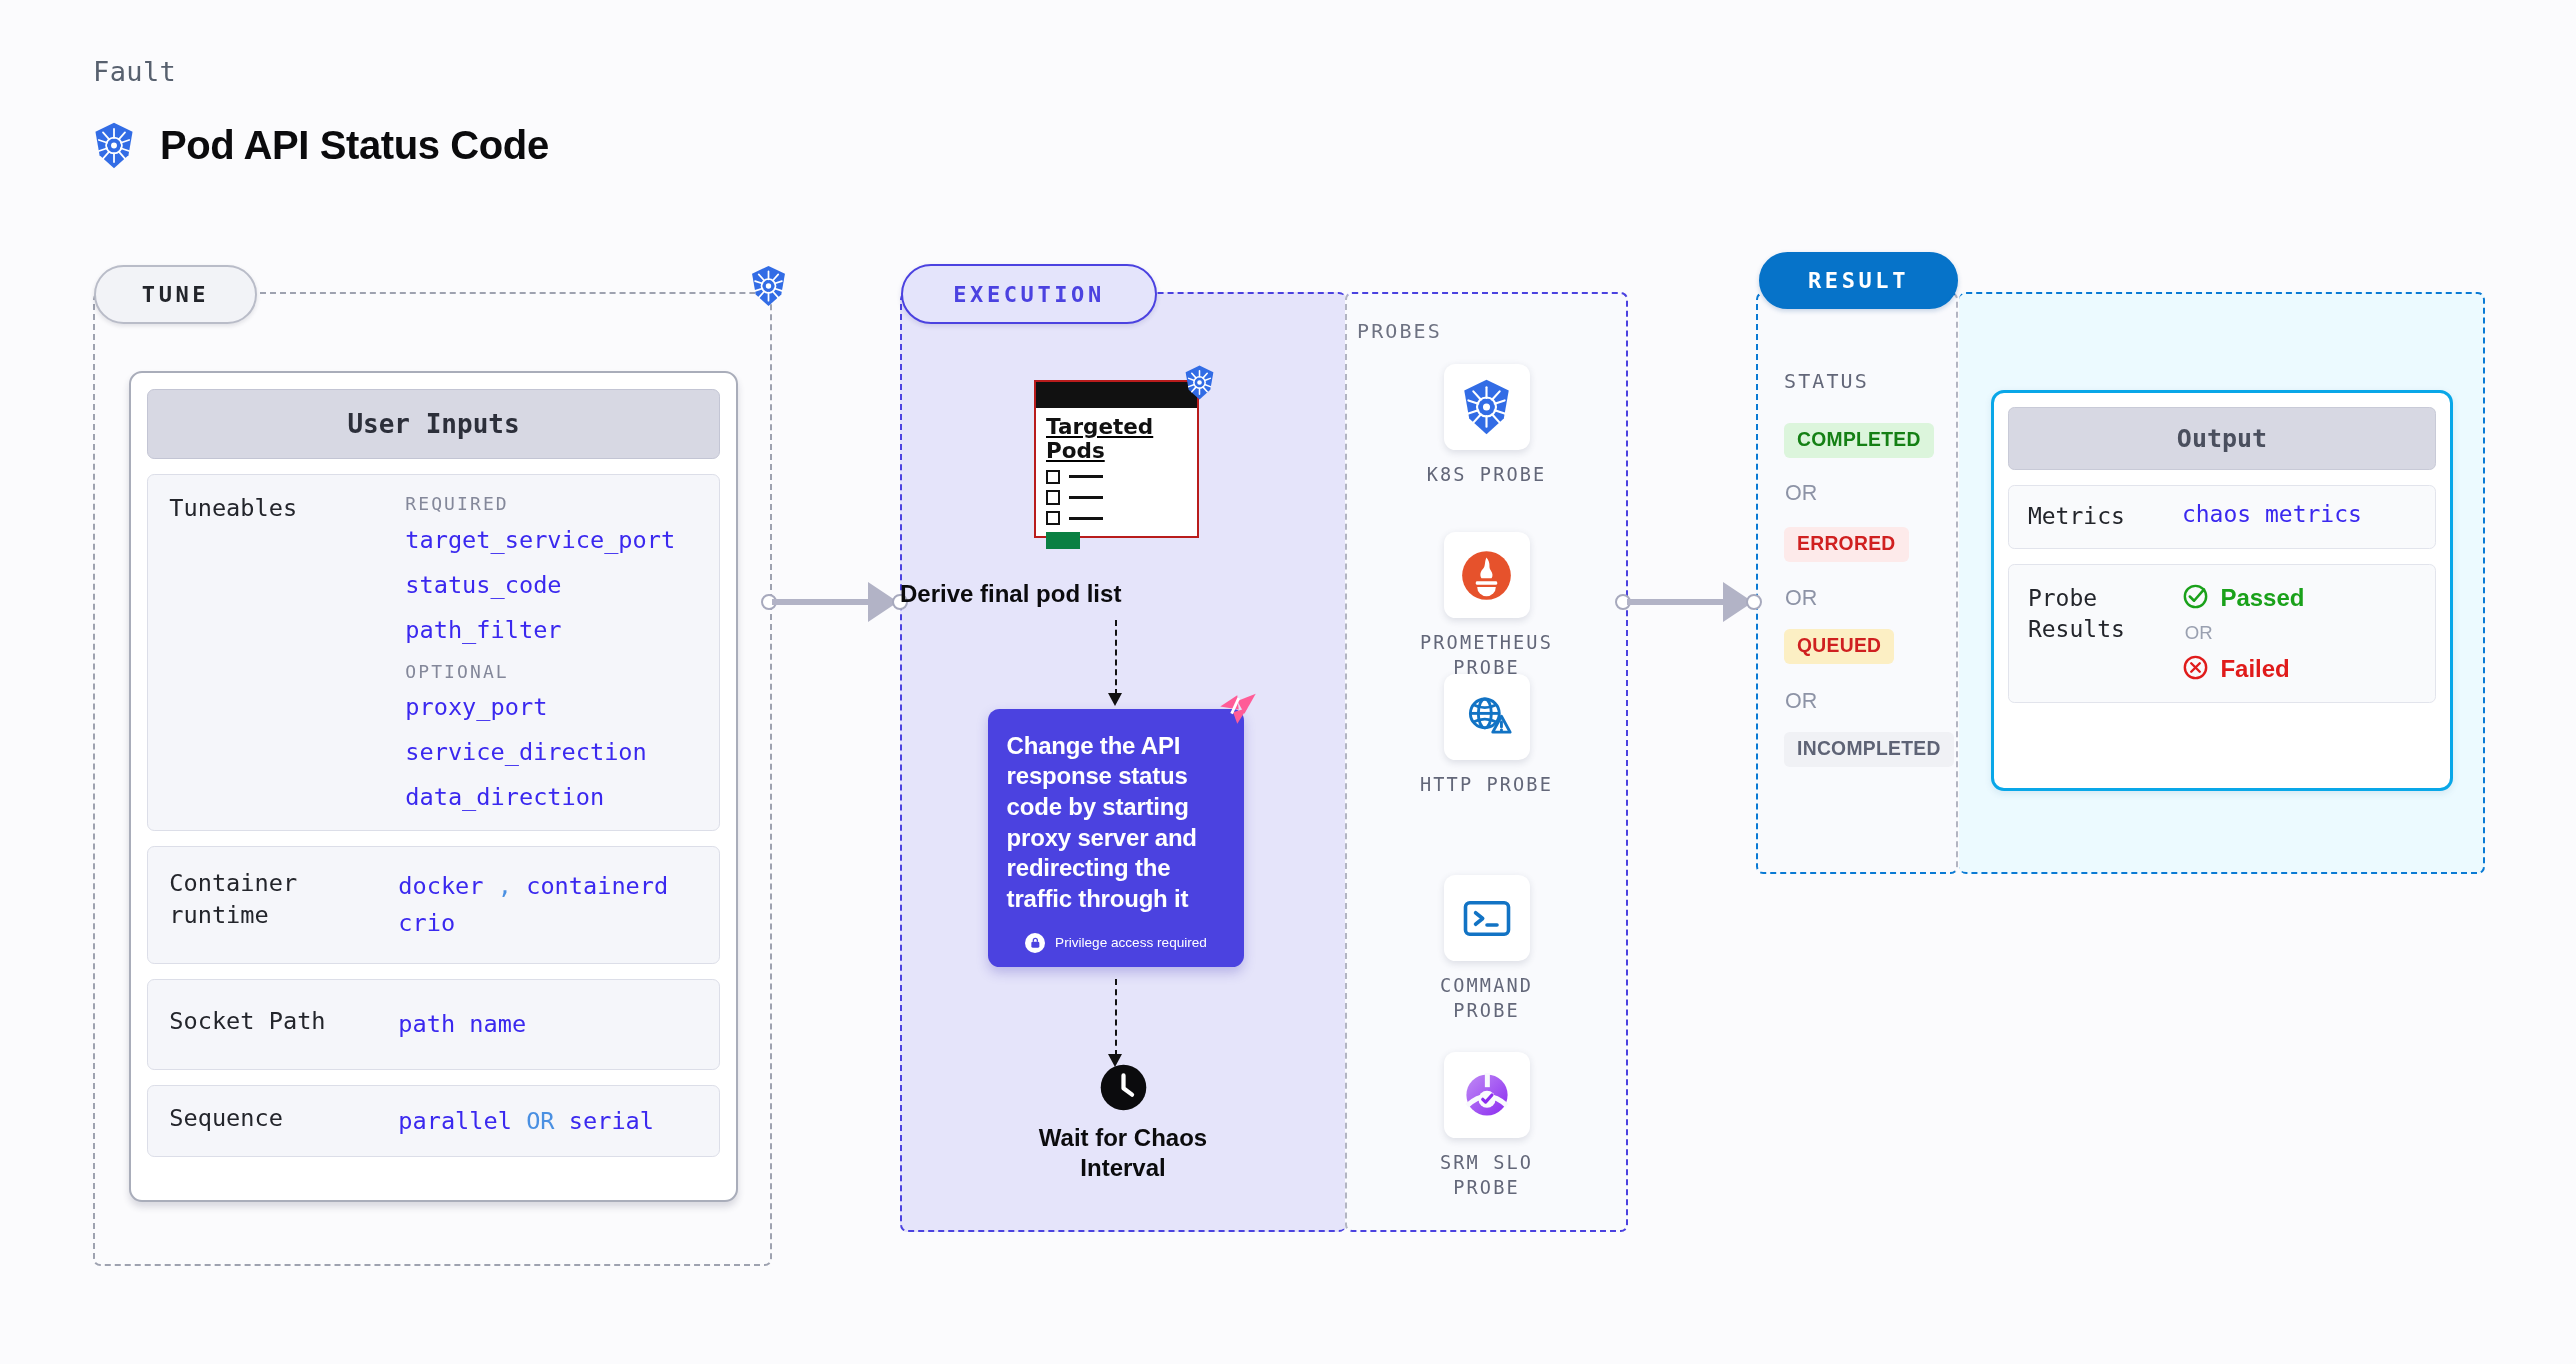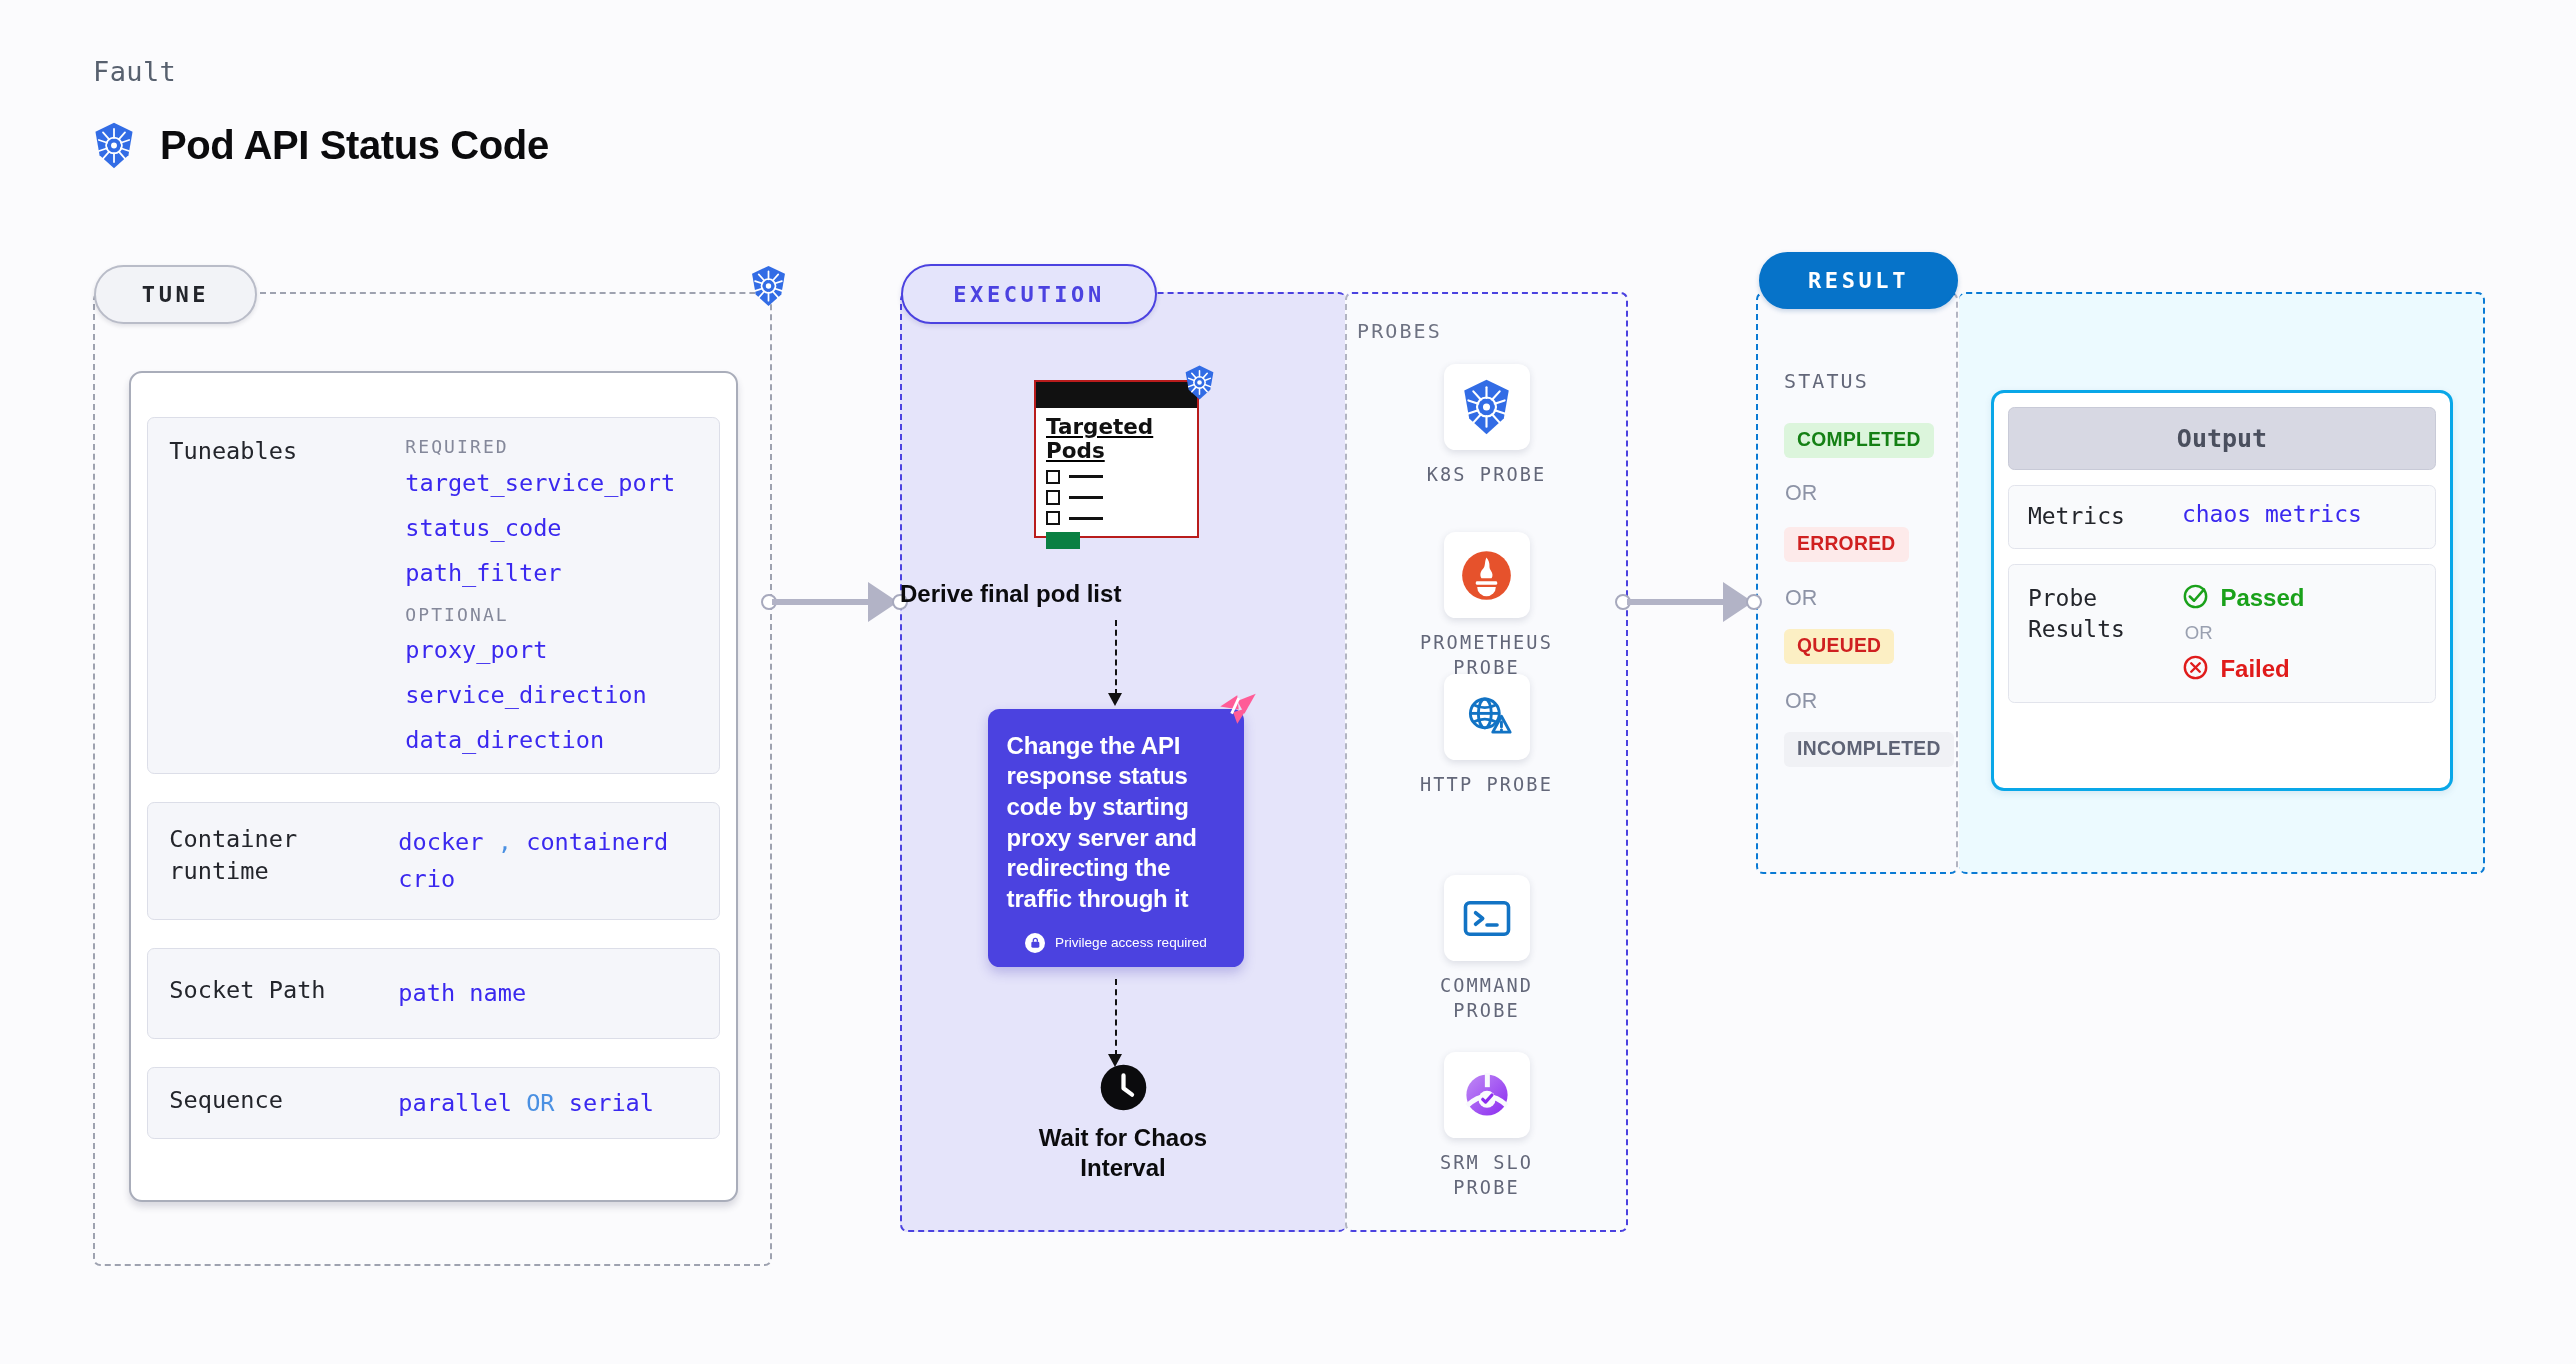--- a/index.html
+++ b/index.html
@@ -88,21 +88,21 @@
     box-shadow: 0 5px 7.2px rgba(40,40,70,.16);
     padding: 15.8px;
   }
   .ui-head {
     height: 70px; background: #d7d8e3; border: 1.4px solid #c3c5d4; border-radius: 7.2px;
     display: flex; align-items: center; justify-content: center;
     font-family: "DejaVu Sans Mono", monospace;
     font-size: 26px; font-weight: 700; color: #2c2f3a;
   }
   .ui-block {
-    margin-top: 28px; background: #f5f6fa; border: 1.4px solid #dcdee8; border-radius: 7.2px;
+    margin-top: 15px; background: #f5f6fa; border: 1.4px solid #dcdee8; border-radius: 7.2px;
     padding: 18.6px 21.5px;
   }
   .ui-row { display: flex; }
   .ui-label {
     font-family: "DejaVu Sans Mono", monospace;
     font-size: 23.6px; color: #23252b; line-height: 1.35; width: 236px; flex: none;
   }
   .ui-vals { flex: 1; }
   .sub-head {
     font-family: "DejaVu Sans Mono", monospace;
@@ -309,20 +309,21 @@
           <line x1="22" y1="38" x2="10" y2="42"></line>
         <line x1="16" y1="53" x2="25" y2="43"></line>
           <line x1="39" y1="25" x2="48" y2="15"></line>
         <line x1="48" y1="53" x2="39" y2="43"></line>
           <line x1="25" y1="25" x2="16" y2="15"></line>
       </g>
     </svg>
   </div>
 
   <div class="ui-card">
+    <div class="ui-head">User Inputs</div>
 
     <div class="ui-block">
       <div class="ui-row">
         <div class="ui-label">Tuneables</div>
         <div class="ui-vals">
           <div class="sub-head">REQUIRED</div>
           <div class="tune-item">target_service_port</div>
           <div class="tune-item">status_code</div>
           <div class="tune-item">path_filter</div>
           <div class="sub-head">OPTIONAL</div>

